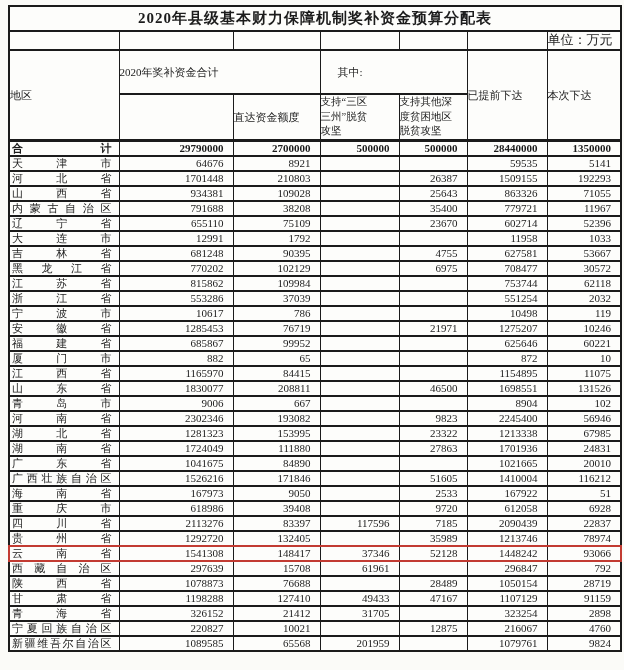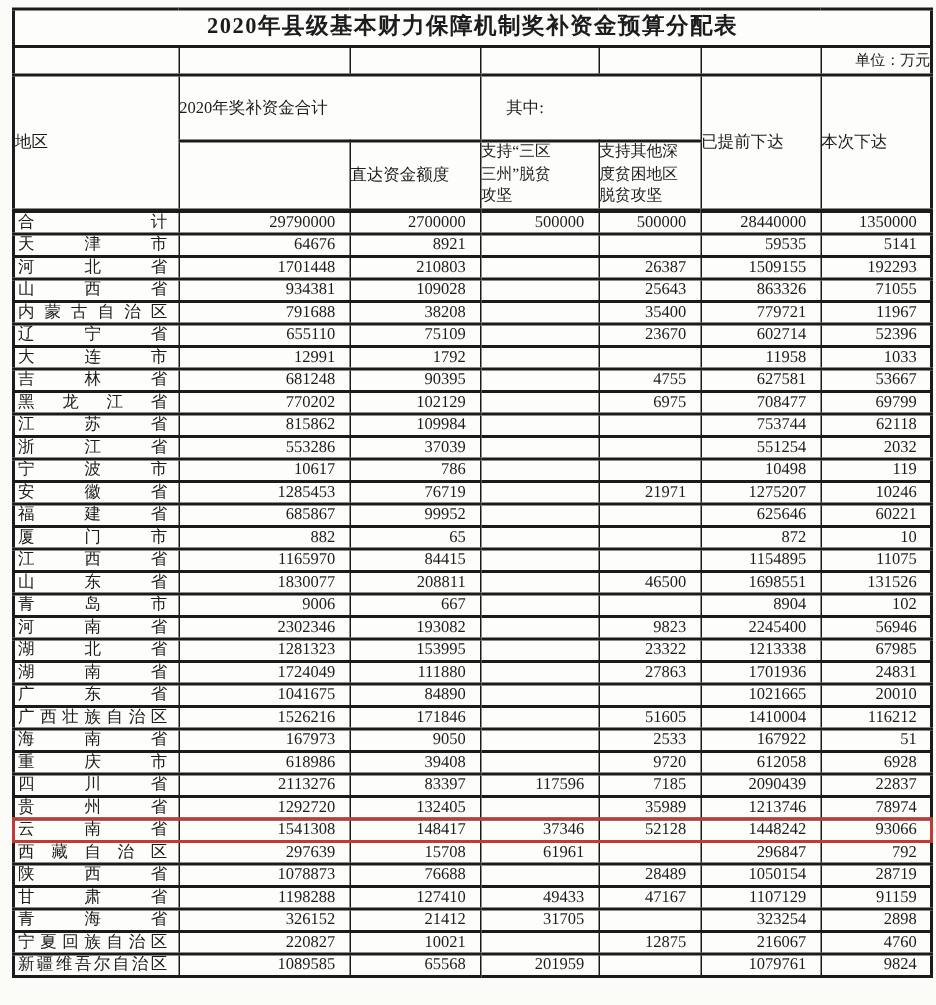--- a/index.html
+++ b/index.html
@@ -11,32 +11,32 @@
     position:absolute;left:8px;top:5px;width:612px;
     border-collapse:collapse;table-layout:fixed;background:#fdfdfb;
     border:2px solid #1b1b1b;
   }
   td{
     border-left:1px solid #1b1b1b;border-right:1px solid #1b1b1b;
     border-top:2px solid #1b1b1b;border-bottom:2px solid #1b1b1b;
     padding:0;overflow:hidden;vertical-align:middle;
   }
   tr.title-row td{height:23px;text-align:center;font-size:15px;letter-spacing:1px;font-weight:600;margin-top:17px;}
-  tr.unit-row td{height:17px;font-size:10px;text-align:right;}
+  tr.unit-row td{height:17px;font-size:13px;text-align:left;}
   thead td{font-size:11px;text-align:left;line-height:1.3;}
   tr.head-a{height:44px;}
   tr.head-b{height:46px;}
   td.rs{border-bottom-width:3px;}
   tr.head-b td{border-bottom-width:3px;}
   td.among{text-align:left;padding-left:17px;}
   td.multi{white-space:pre-line;font-size:10.5px;line-height:1.35;}
   tbody td{height:13px;font-size:11px;line-height:13px;}
   td.region{text-align:justify;text-align-last:justify;padding:0 7px 0 2px;}
   td.num{text-align:right;padding-right:9px;}
-  tr.total-row td{font-weight:normal;}
+  tr.total-row td{font-weight:bold;}
   tr.highlight{outline:2px solid var(--hl,#c23b32);outline-offset:-1px;}
 </style>
 </head>
 <body>
 
 <div class="page">
   <table class="alloc">
     <colgroup>
       <col style="width:110px">
       <col style="width:114px">
@@ -150,21 +150,21 @@
           <td class="num">627581</td>
           <td class="num">53667</td>
         </tr>
         <tr>
           <td class="region">黑龙江省</td>
           <td class="num">770202</td>
           <td class="num">102129</td>
           <td class="num"></td>
           <td class="num">6975</td>
           <td class="num">708477</td>
-          <td class="num">69799</td>
+          <td class="num">30572</td>
         </tr>
         <tr>
           <td class="region">江苏省</td>
           <td class="num">815862</td>
           <td class="num">109984</td>
           <td class="num"></td>
           <td class="num"></td>
           <td class="num">753744</td>
           <td class="num">62118</td>
         </tr>

